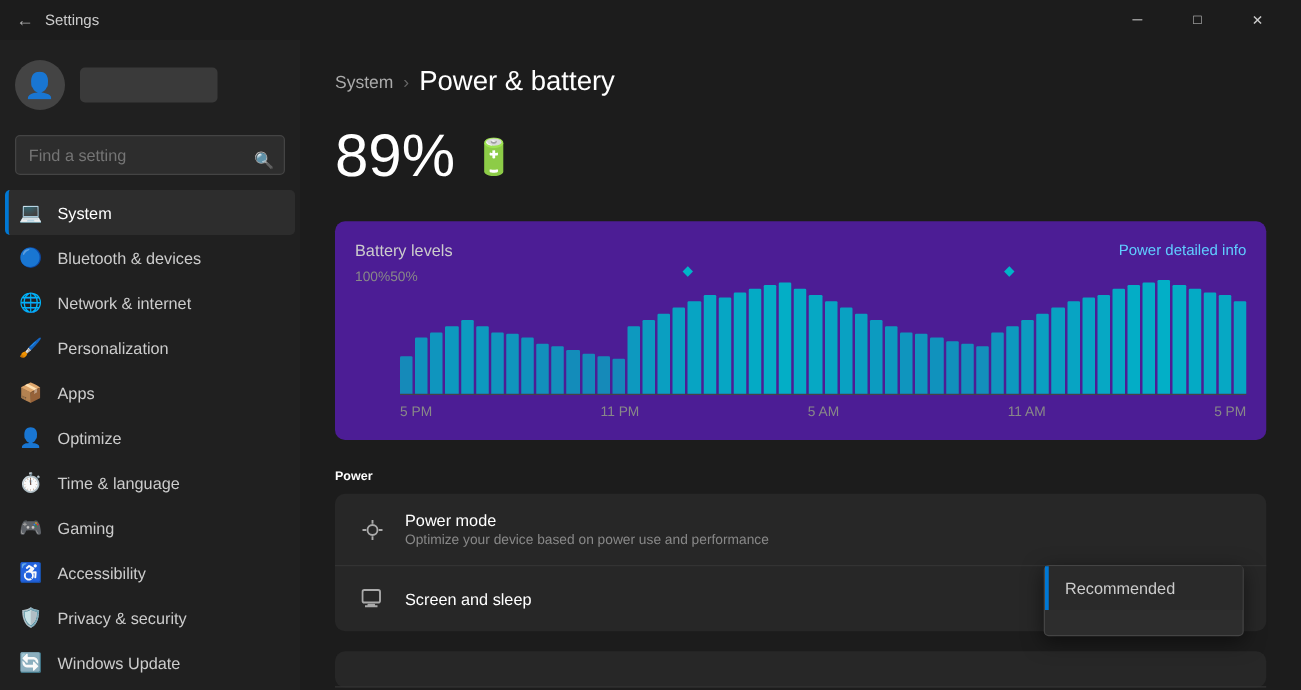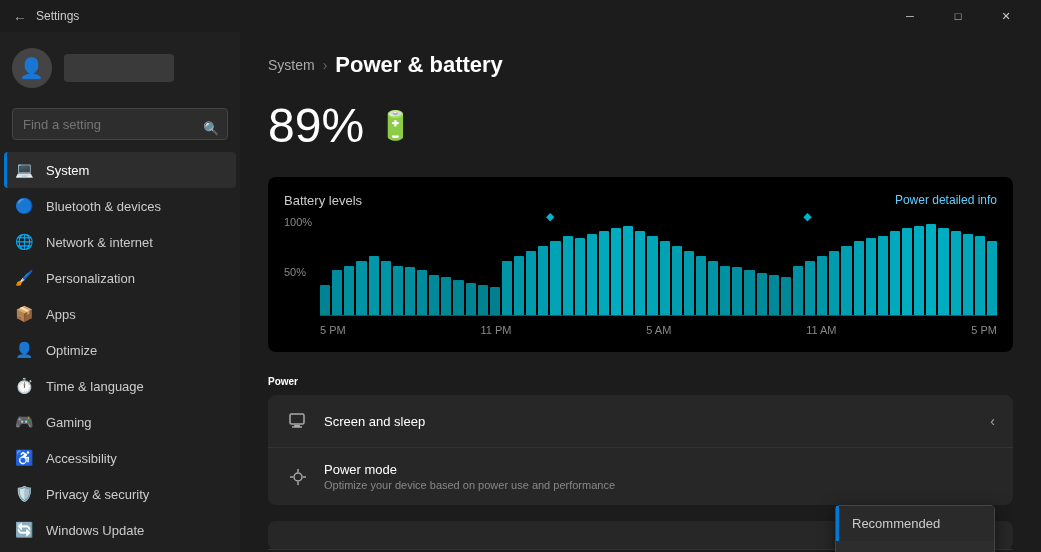--- a/index.html
+++ b/index.html
@@ -147,62 +147,61 @@
     .breadcrumb {
       display: flex;
       align-items: center;
       gap: 8px;
       margin-bottom: 20px;
       font-size: 14px;
       color: #aaa;
     }
     .breadcrumb .parent { color: #aaa; cursor: pointer; }
     .breadcrumb .separator { color: #666; }
-    .breadcrumb .current { color: #ffffff; font-weight: 700; font-size: 22px; }
+    .breadcrumb .current { color: #ffffff; font-weight: 400; font-size: 22px; }
 
     
     .battery-level-display {
       display: flex;
       align-items: center;
       gap: 14px;
       margin-bottom: 24px;
     }
     .battery-percent {
       font-size: 48px;
       font-weight: 300;
       color: #ffffff;
     }
     .battery-icon {
       font-size: 28px;
       color: #ffffff;
     }
 
     
     .battery-chart-section {
-      background: #000000;
+      background: #4c1d95;
       border-radius: 8px;
       padding: 16px;
       margin-bottom: 24px;
     }
     .chart-header {
       display: flex;
       justify-content: space-between;
       margin-bottom: 8px;
     }
     .chart-title { font-size: 13px; color: #ccc; }
     .chart-link { font-size: 12px; color: #60cdff; cursor: pointer; }
     .chart-area {
       position: relative;
       height: 120px;
     }
     .chart-labels-y {
       position: absolute;
       left: 0; top: 0; bottom: 20px;
       display: flex;
-      flex-direction: column;
       justify-content: space-between;
       font-size: 11px;
       color: #888;
       width: 36px;
     }
     .chart-bars-wrap {
       position: absolute;
       left: 36px; right: 0; top: 0; bottom: 20px;
       display: flex;
       align-items: flex-end;
@@ -480,34 +479,20 @@
           <span>5 AM</span>
           <span>11 AM</span>
           <span>5 PM</span>
         </div>
       </div>
     </div>
 
     <div class="section-label">Power</div>
     <div class="settings-group">
 
-      <div class="settings-row">
-        <div class="settings-row-icon">
-          <svg width="18" height="18" viewBox="0 0 18 18" fill="none">
-            <rect x="1" y="2" width="14" height="10" rx="1.5" stroke="#aaa" stroke-width="1.5" fill="none"></rect>
-            <rect x="5" y="13" width="6" height="2" rx="0.5" fill="#aaa"></rect>
-            <line x1="3" y1="15" x2="13" y2="15" stroke="#aaa" stroke-width="1.5"></line>
-          </svg>
-        </div>
-        <div class="settings-row-text">
-          <div class="settings-row-title">Screen and sleep</div>
-        </div>
-        <div class="chevron">‹</div>
-      </div>
-
       <div class="settings-row" style="position:relative; overflow:visible;">
         <div class="settings-row-icon">
           <svg width="18" height="18" viewBox="0 0 18 18" fill="none">
             <circle cx="9" cy="9" r="4" stroke="#aaa" stroke-width="1.5" fill="none"></circle>
             <line x1="9" y1="1" x2="9" y2="4" stroke="#aaa" stroke-width="1.5"></line>
             <line x1="9" y1="14" x2="9" y2="17" stroke="#aaa" stroke-width="1.5"></line>
             <line x1="1" y1="9" x2="4" y2="9" stroke="#aaa" stroke-width="1.5"></line>
             <line x1="14" y1="9" x2="17" y2="9" stroke="#aaa" stroke-width="1.5"></line>
           </svg>
         </div>
@@ -519,20 +504,34 @@
         <div class="power-mode-dropdown">
           <div class="dropdown-item selected">
             <span>Recommended</span>
           </div>
           <div class="dropdown-item">
             
           </div>
 
         </div>
       </div>
+
+      <div class="settings-row">
+        <div class="settings-row-icon">
+          <svg width="18" height="18" viewBox="0 0 18 18" fill="none">
+            <rect x="1" y="2" width="14" height="10" rx="1.5" stroke="#aaa" stroke-width="1.5" fill="none"></rect>
+            <rect x="5" y="13" width="6" height="2" rx="0.5" fill="#aaa"></rect>
+            <line x1="3" y1="15" x2="13" y2="15" stroke="#aaa" stroke-width="1.5"></line>
+          </svg>
+        </div>
+        <div class="settings-row-text">
+          <div class="settings-row-title">Screen and sleep</div>
+        </div>
+        <div class="chevron">‹</div>
+      </div>
     </div>
 
     <div class="settings-group">
 
       <div class="battery-saver-row">
         
         
         
       </div>
 

